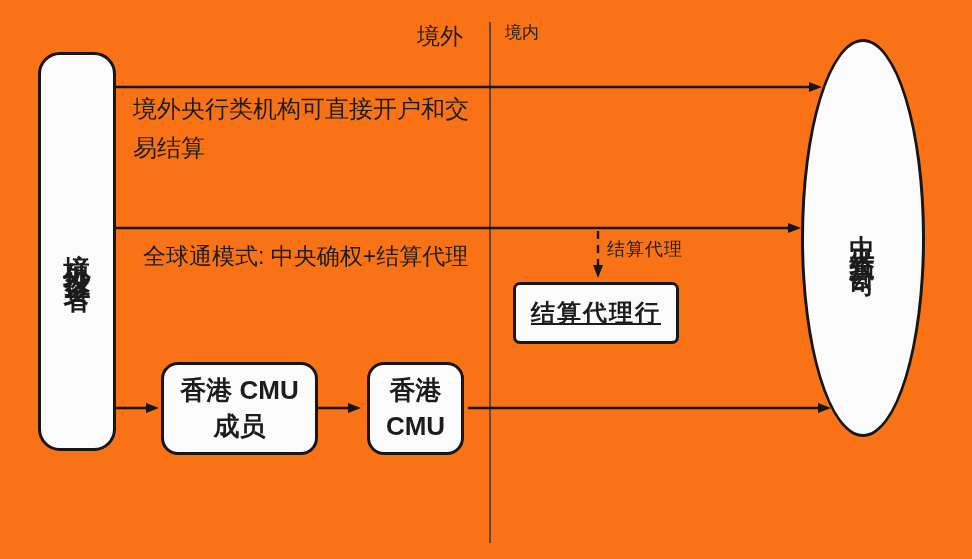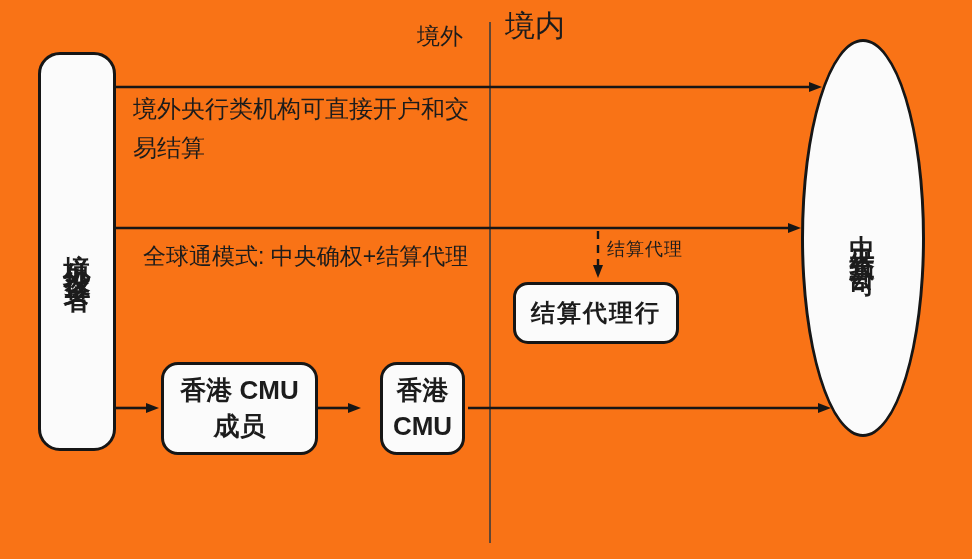--- a/index.html
+++ b/index.html
@@ -41,46 +41,47 @@
     font-size: 25px;
   }
   .vert-text {
     writing-mode: vertical-rl;
     text-orientation: upright;
     letter-spacing: 8px;
   }
   .node-agent-bank {
     left: 513px; top: 282px;
     width: 166px; height: 62px;
-    border-radius: 15px;
+    border-radius: 7px;
     font-size: 24px;
     letter-spacing: 2px;
+    text-decoration: underline;
   }
   .node-cmu-member {
     left: 161px; top: 362px;
     width: 157px; height: 93px;
     border-radius: 17px;
     font-size: 26px;
     line-height: 1.35;
     white-space: pre-line;
   }
   .node-cmu {
-    left: 380px; top: 362px;
-    width: 85px; height: 93px;
+    left: 367px; top: 362px;
+    width: 97px; height: 93px;
     border-radius: 17px;
     font-size: 26px;
     line-height: 1.35;
     white-space: pre-line;
   }
   .lbl {
     position: absolute;
     white-space: pre-line;
   }
   .lbl-offshore { left: 417px; top: 21px; font-size: 23px; }
-  .lbl-onshore  { left: 505px; top: 6px; font-size: 30px; font-family: Liberation Serif, serif; }
+  .lbl-onshore  { left: 505px; top: 21px; font-size: 17px; font-family: Liberation Serif, serif; }
   .lbl-direct   { left: 133px; top: 89px;  font-size: 24px; line-height: 1.63; }
   .lbl-global   { left: 143px; top: 241px; font-size: 23px; }
   .lbl-agent    { left: 607px; top: 237px; font-size: 18px; letter-spacing: 1px; }
   .lbl-bond     { left: 147px; top: 470px; font-size: 24px; line-height: 1.56; }
 </style>
 </head>
 <body>
 
 <div class="stage">
 

